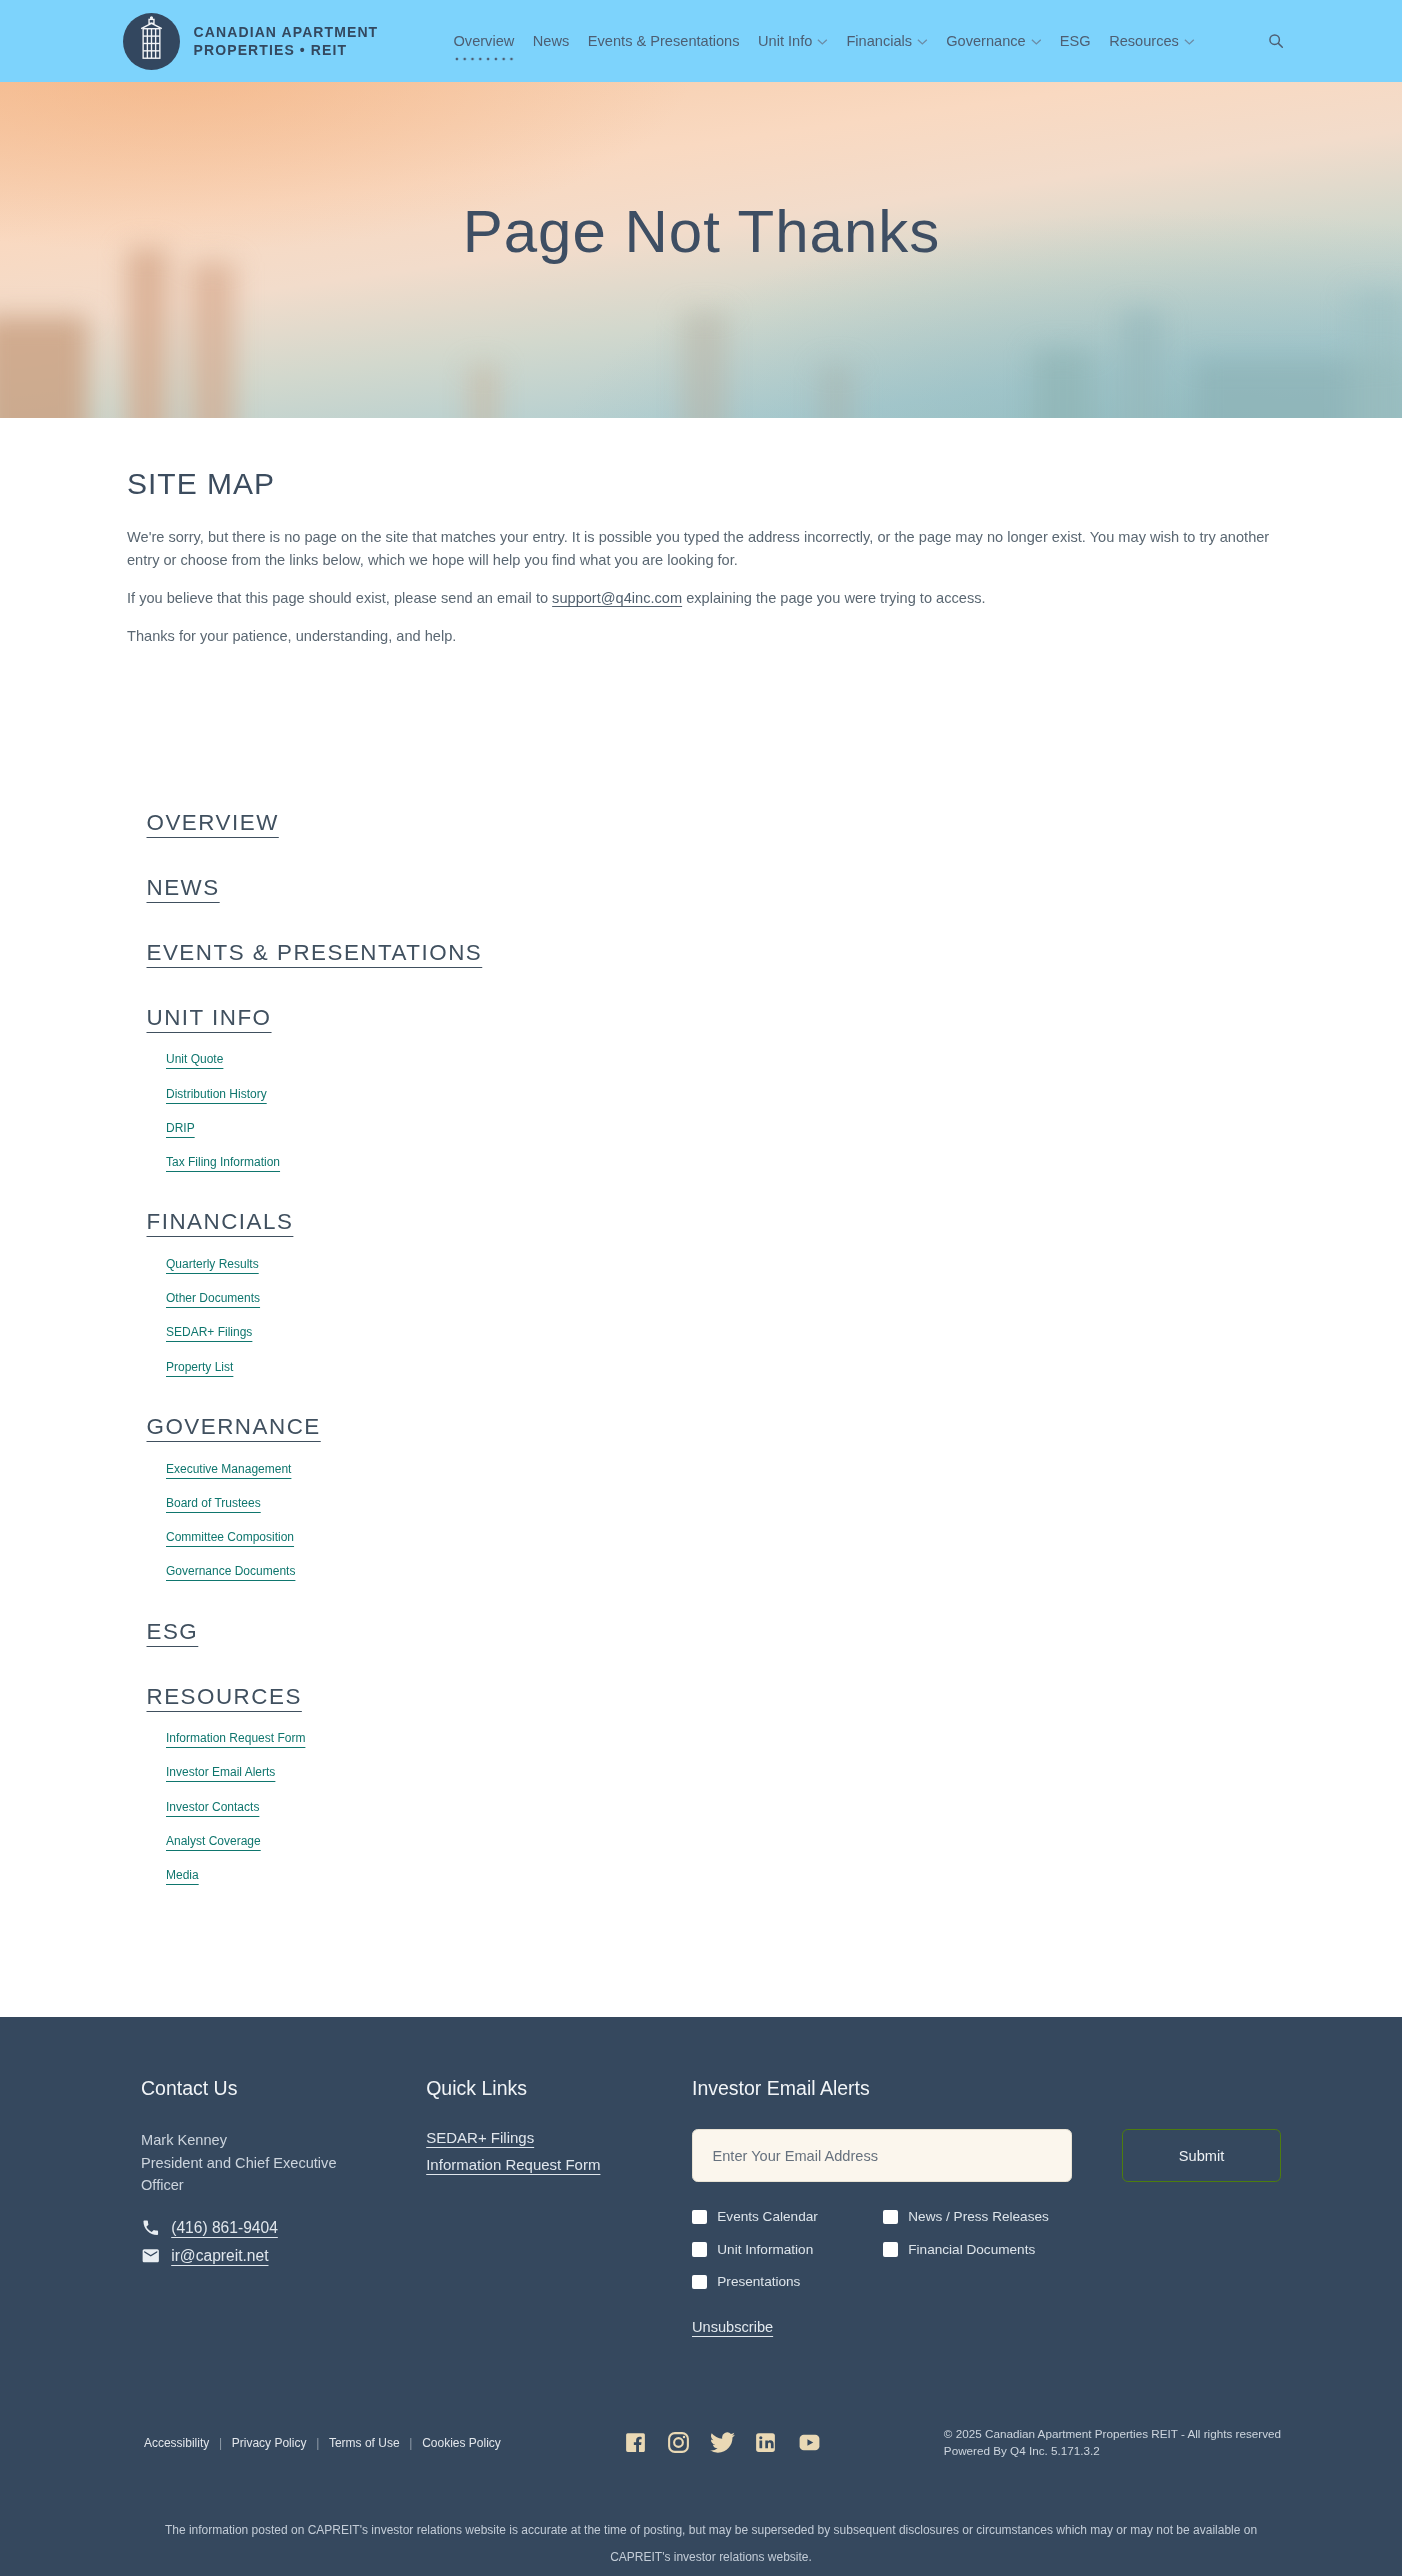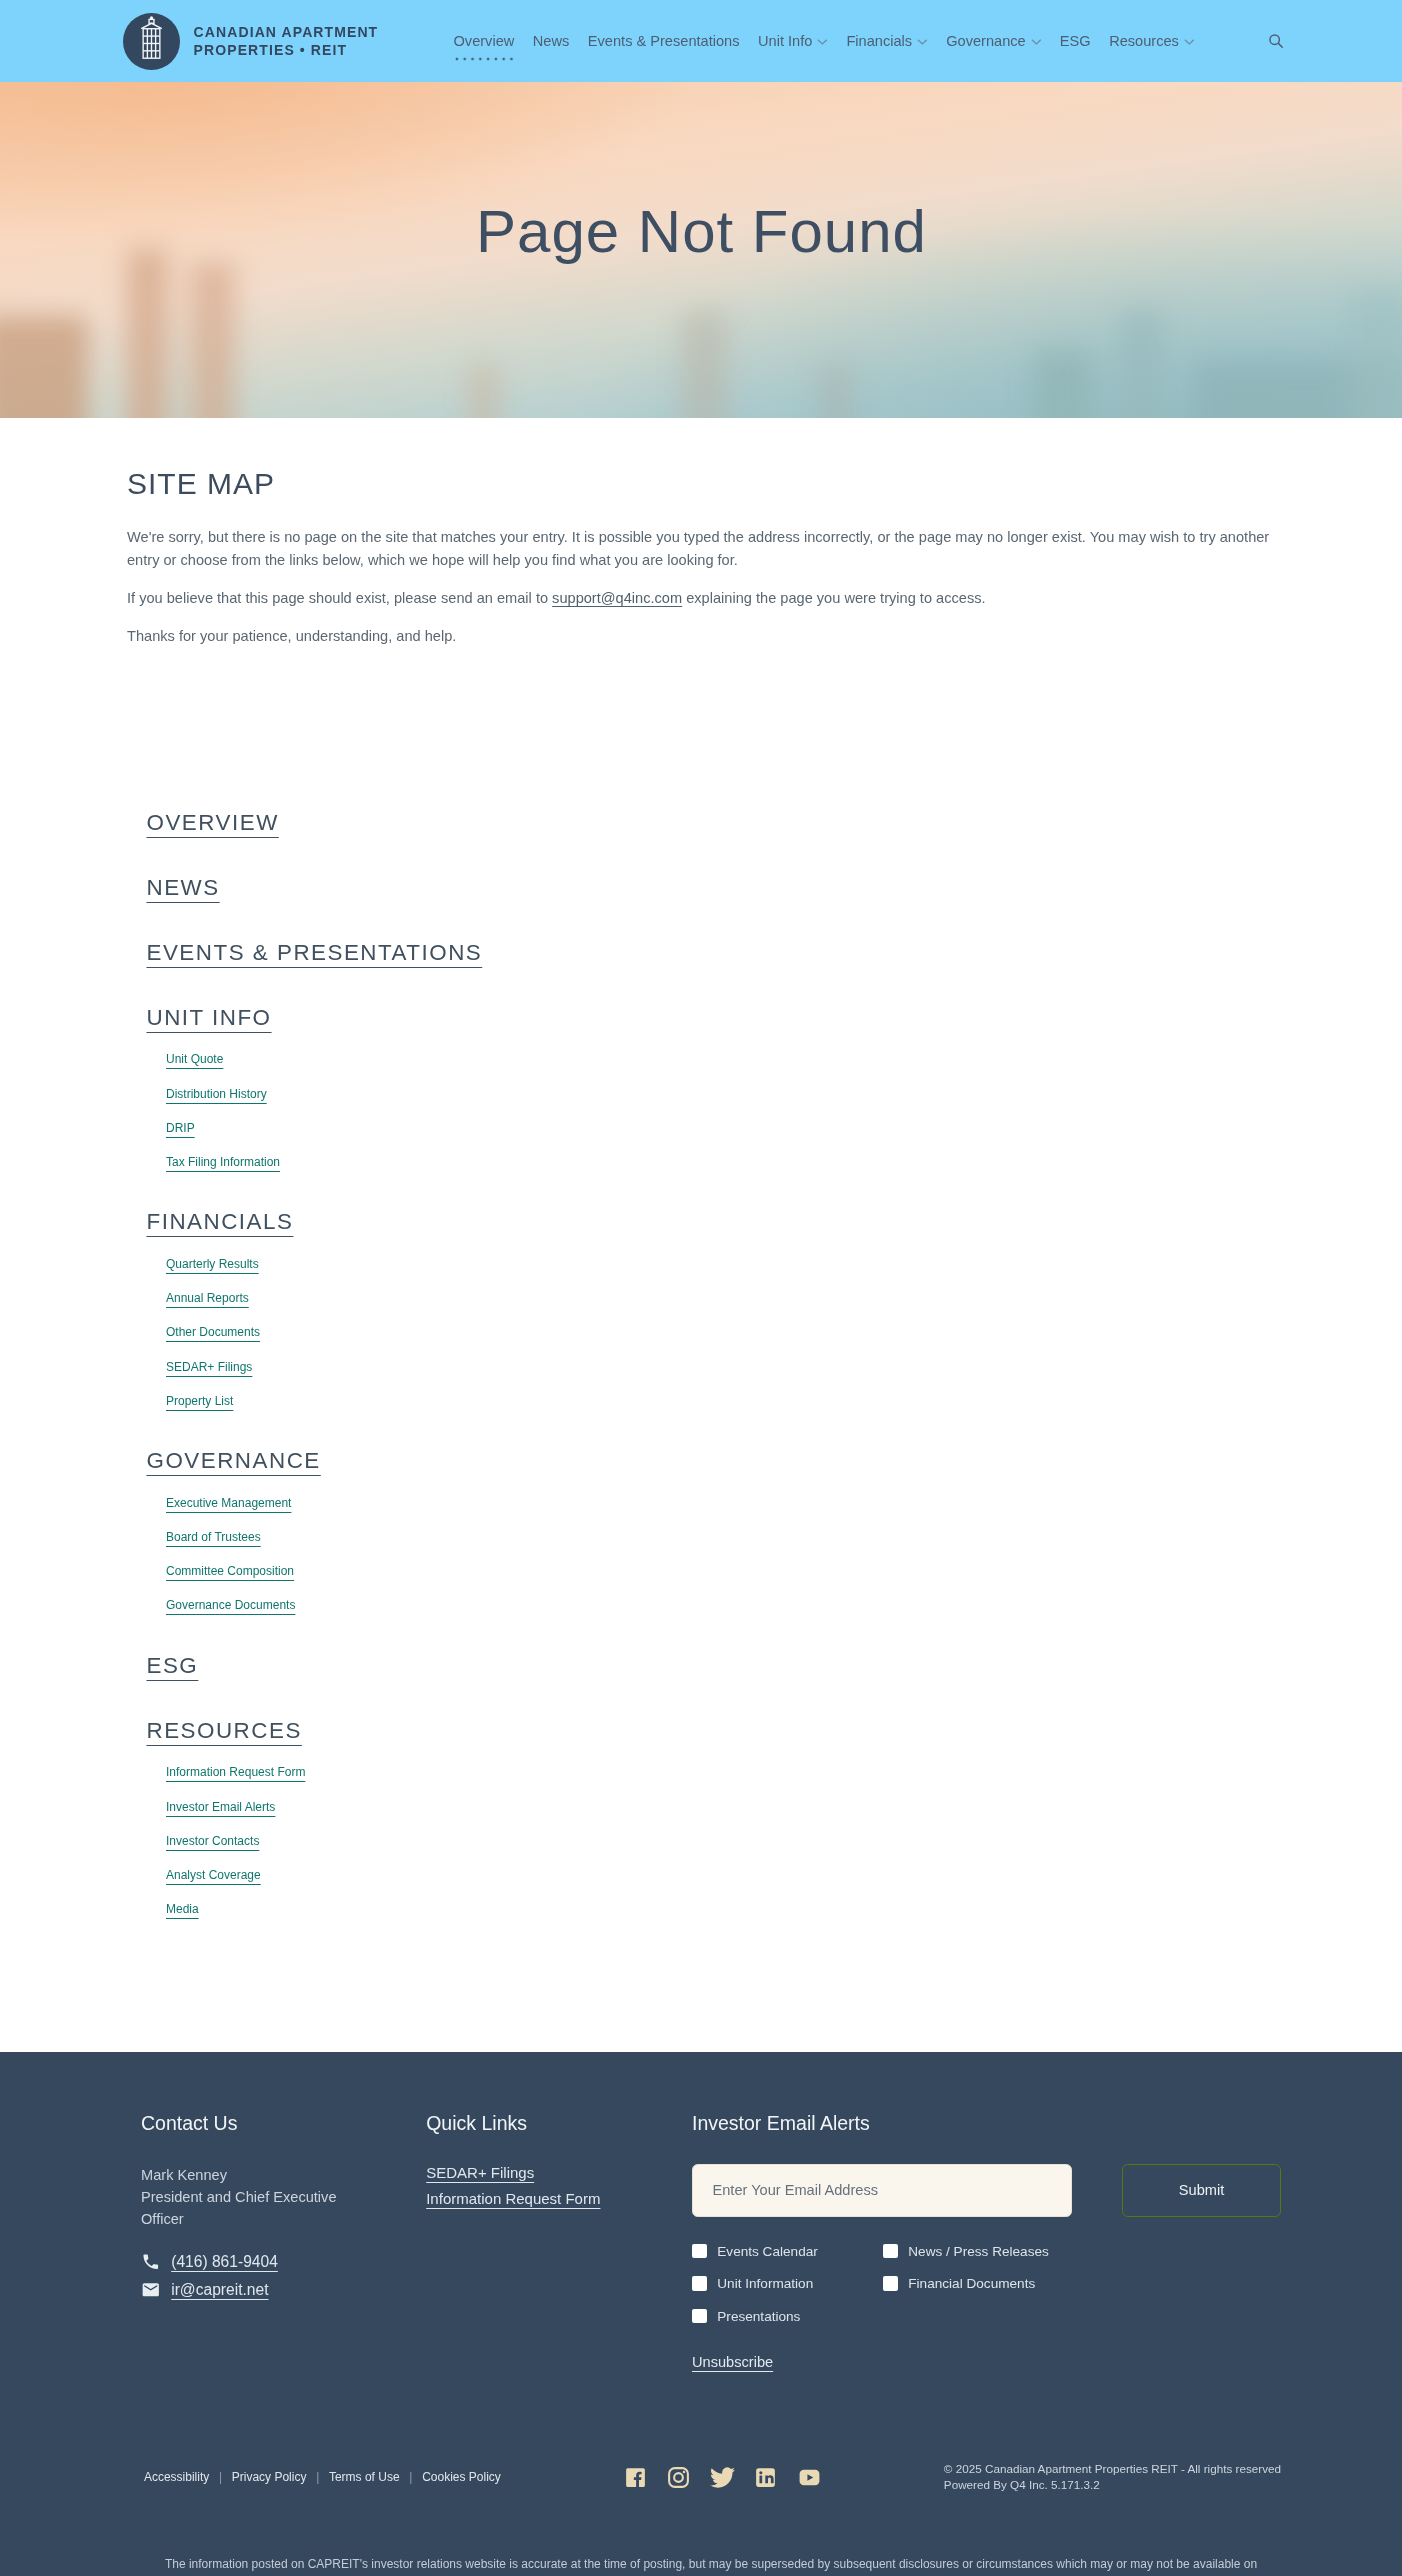--- a/index.html
+++ b/index.html
@@ -237,21 +237,21 @@
       <div class="b2"></div>
       <div class="b3"></div>
       <div class="b4"></div>
       <div class="b5"></div>
     <div class="b6"></div>
       <div class="b7"></div>
       <div class="b8"></div>
       <div class="b9"></div>
       <div class="b10"></div>
   </div>
-  <h1 class="hero-title">Page Not Found</h1>
+  <h1 class="hero-title">Page Not Thanks</h1>
 </section>
 
 <main class="main">
   <h2 class="sitemap-title">SITE MAP</h2>
   <p class="intro">We're sorry, but there is no page on the site that matches your entry. It is possible you typed the address incorrectly, or the page may no longer exist. You may wish to try another entry or choose from the links below, which we hope will help you find what you are looking for.</p>
   <p class="intro"><span>If you believe that this page should exist, please send an email to </span><a>support@q4inc.com</a><span> explaining the page you were trying to access.</span></p>
   <p class="intro">Thanks for your patience, understanding, and help.</p>
 
   <div class="sm-list">
 
@@ -274,21 +274,20 @@
         <div class="sm-child"><a>Distribution History</a></div>
         <div class="sm-child"><a>DRIP</a></div>
         <div class="sm-child"><a>Tax Filing Information</a></div>
       </div>
     </div>
 
     <div class="sm-section">
       <div class="sm-heading"><a>FINANCIALS</a></div>
       <div class="sm-children">
         <div class="sm-child"><a>Quarterly Results</a></div>
-        <div class="sm-child"><a>Annual Reports</a></div>
         <div class="sm-child"><a>Other Documents</a></div>
         <div class="sm-child"><a>SEDAR+ Filings</a></div>
         <div class="sm-child"><a>Property List</a></div>
       </div>
     </div>
 
     <div class="sm-section">
       <div class="sm-heading"><a>GOVERNANCE</a></div>
       <div class="sm-children">
         <div class="sm-child"><a>Executive Management</a></div>

